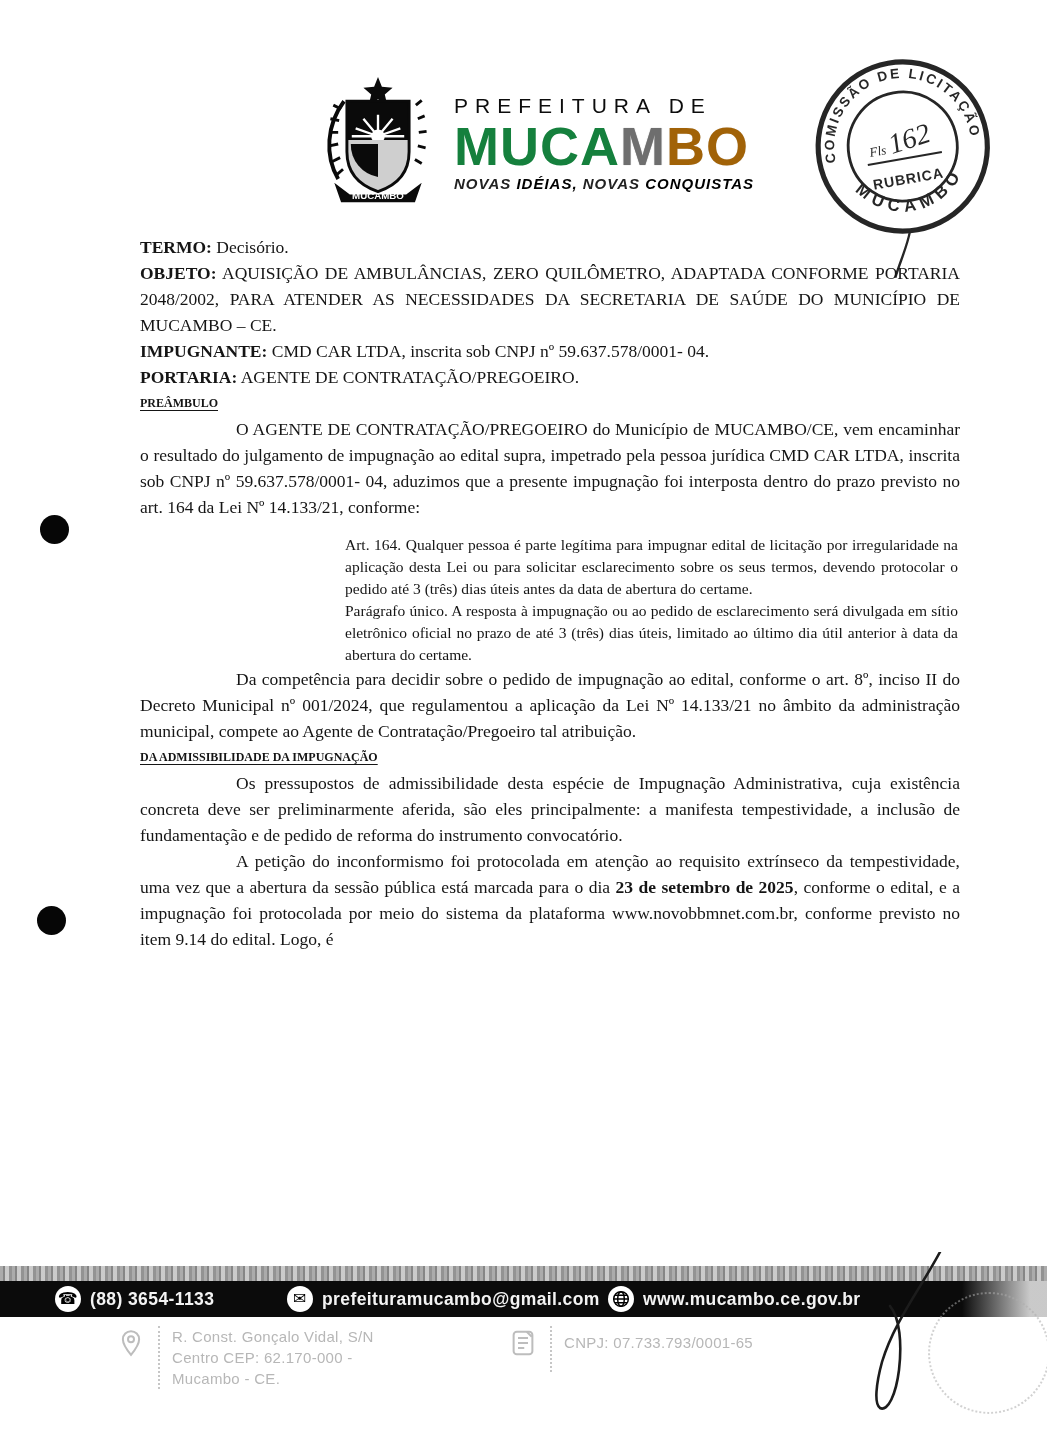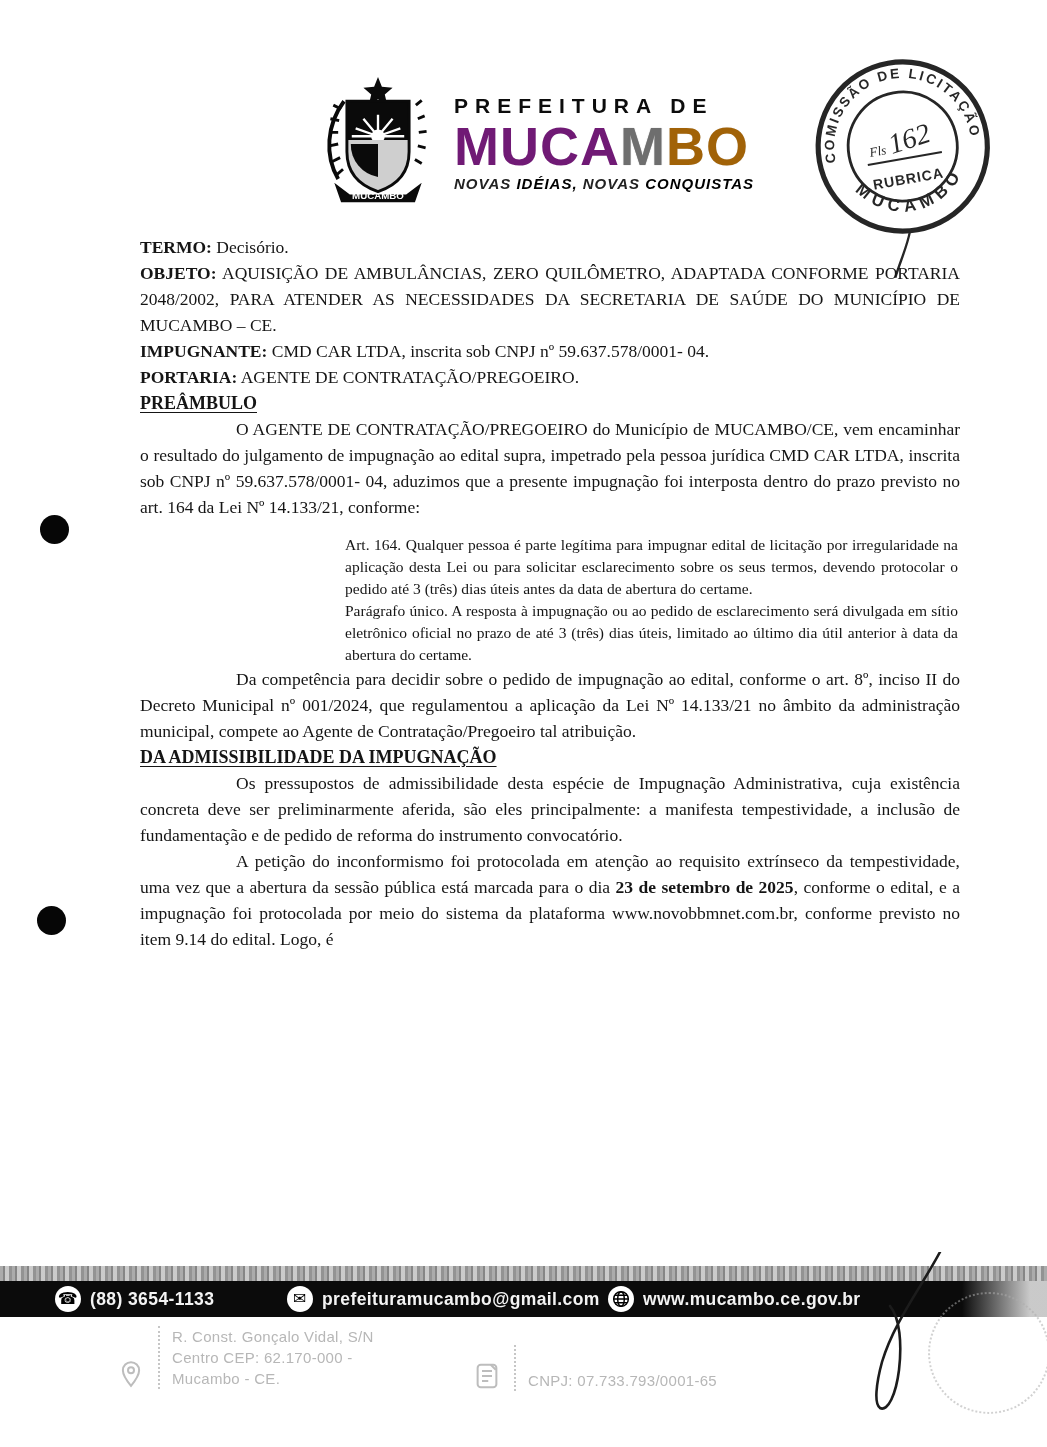--- a/index.html
+++ b/index.html
@@ -5,40 +5,40 @@
   html,body{margin:0;padding:0;background:#6b6b6b;}
   .page{
     position:relative;width:1047px;height:1447px;background:#ffffff;
     margin:0 auto;overflow:hidden;
     font-family:"Liberation Serif","DejaVu Serif",serif;color:#151515;
   }
   
   .brand{position:absolute;left:312px;top:76px;display:flex;align-items:flex-start;}
   .crest{width:132px;height:136px;flex:0 0 auto;}
   .brand-text{margin-left:10px;margin-top:18px;font-family:"Liberation Sans","DejaVu Sans",sans-serif;}
-  .brand-line1{font-size:21px;font-weight:bold;letter-spacing:7px;color:#0c0c0c;white-space:nowrap;}
+  .brand-line1{font-size:21px;font-weight:normal;letter-spacing:7px;color:#0c0c0c;white-space:nowrap;}
   .brand-line2{font-size:54px;font-weight:bold;letter-spacing:1px;line-height:1.0;margin-top:1px;white-space:nowrap;}
-  .brand-line2 .solid{color:#701a75;}
+  .brand-line2 .solid{color:#15803d;}
   .brand-line2 .mid{color:#6e6e6e;text-shadow:0 0 1px #999;}
   .brand-line2 .fade{color:#a16207;text-shadow:0 0 1px #ddd;}
   .brand-tag{font-size:15px;letter-spacing:1px;margin-top:2px;color:#111;white-space:nowrap;font-style:italic;}
   .brand-tag .light{font-weight:600;color:#222;}
   .brand-tag .heavy{font-weight:800;color:#000;}
   
   .stamp{position:absolute;left:812px;top:52px;transform:rotate(-10deg);opacity:.92;}
   
   .hole{position:absolute;width:29px;height:29px;border-radius:50%;background:#060606;}
   .hole1{left:40px;top:515px;}
   .hole2{left:37px;top:906px;}
   
   .content{position:absolute;left:140px;top:234px;width:820px;}
   .content p{margin:0;}
   .meta p{font-size:17.5px;line-height:26px;text-align:justify;}
   .meta .lbl{font-weight:bold;}
-  .sec-heading{font-size:18px;font-weight:bold;text-decoration:underline;text-underline-offset:3px;line-height:26px;}
+  .sec-heading{font-size:12px;font-weight:bold;text-decoration:underline;text-underline-offset:3px;line-height:26px;}
   .h1{margin-top:32px;}
   .h2{margin-top:56px;}
   .para{font-size:17.5px;line-height:26px;text-align:justify;text-indent:96px;}
   .p1{margin-top:26px;}
   .p2{margin-top:12px;}
   .p3{margin-top:18px;}
   .p4{margin-top:24px;}
   .bq{margin:14px 0 0 205px;width:613px;font-size:15.5px;line-height:22px;text-align:justify;}
   .bq p{margin:0;}
   
@@ -51,23 +51,23 @@
   .bar-item{position:absolute;top:0;height:36px;display:flex;align-items:center;gap:9px;
     font-family:"Liberation Sans","DejaVu Sans",sans-serif;font-weight:bold;color:#f3f3f3;font-size:17.5px;letter-spacing:.4px;}
   .bar-phone{left:55px;}
   .bar-email{left:287px;}
   .bar-web{left:608px;}
   .ic{width:26px;height:26px;border-radius:50%;background:#fff;color:#000;display:flex;align-items:center;justify-content:center;
     font-family:"DejaVu Sans",sans-serif;font-size:16px;line-height:1;flex:0 0 auto;}
   
   .foot-low{position:absolute;left:0;top:1322px;width:1047px;color:#b7b7b7;
     font-family:"Liberation Sans","DejaVu Sans",sans-serif;filter:blur(.3px);}
-  .low-group{position:absolute;display:flex;align-items:flex-end;gap:12px;}
+  .low-group{position:absolute;display:flex;align-items:flex-start;gap:12px;}
   .low-pin{left:116px;top:4px;}
-  .low-cnpj{left:472px;top:4px;margin-top:19px;}
+  .low-cnpj{left:508px;top:4px;}
   .low-sep{border-left:2px dotted #c6c6c6;align-self:stretch;min-height:46px;}
   .low-text{font-size:15px;line-height:21px;letter-spacing:.3px;color:#b7b7b7;}
   .low-icon{width:30px;height:30px;flex:0 0 auto;margin-top:2px;}
   .cnpj-line{margin-top:6px;}
   
   .sig{position:absolute;left:852px;top:1252px;z-index:5;}
   .dotted-stamp{position:absolute;left:928px;top:1292px;width:118px;height:118px;border-radius:50%;
     border:2px dotted #adadad;opacity:.55;}
 </style>
 </head>

